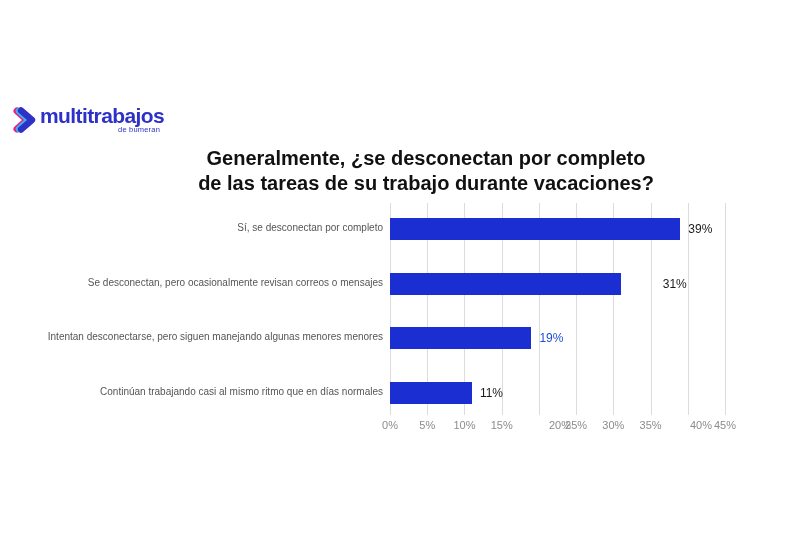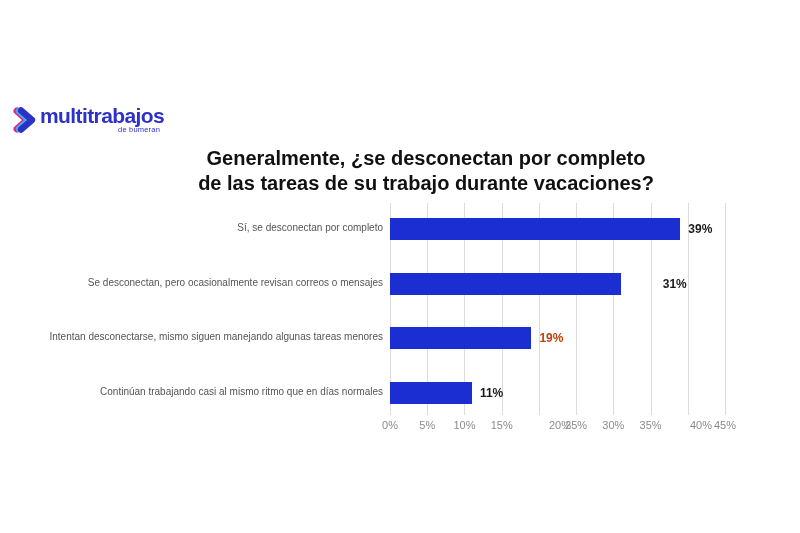--- a/index.html
+++ b/index.html
@@ -15,21 +15,21 @@
 
   
   .title{position:absolute;left:20px;top:130px;width:780px;margin:16px;
          font-size:20px;font-weight:bold;color:#111111;text-align:center;line-height:25px;}
 
   
   .chart{position:absolute;left:0;top:0;width:800px;height:533px;}
   .gridline{position:absolute;width:1px;}
   .bar{position:absolute;}
   .cat-label{position:absolute;font-size:10px;text-align:right;white-space:nowrap;}
-  .val-label{position:absolute;font-size:12px;font-weight:bold;white-space:nowrap;}
+  .val-label{position:absolute;font-size:12px;font-weight:normal;white-space:nowrap;}
   .tick-label{position:absolute;font-size:11px;transform:translateX(-50%);white-space:nowrap;}
 </style>
 </head>
 <body>
 
 <div class="page">
 
   <div class="logo">
     <svg class="logo-icon" viewBox="0 0 26 30">
       <path id="chevPink" d="M4 6 L14 15 L4 24" fill="none" stroke-width="7" stroke-linecap="round" stroke-linejoin="round" stroke="#e5218c"></path>
@@ -64,21 +64,21 @@
       <div class="gridline" style="left: 687.778px; top: 203px; height: 212px; background: rgb(220, 220, 220);"></div>
       <div class="tick-label" style="left: 701px; top: 419px; color: rgb(140, 140, 140);">40%</div>
       <div class="gridline" style="left: 725px; top: 203px; height: 212px; background: rgb(220, 220, 220);"></div>
       <div class="tick-label" style="left: 725px; top: 419px; color: rgb(140, 140, 140);">45%</div>
       <div class="cat-label" style="left: 0px; width: 383px; top: 222px; color: rgb(85, 85, 85);">Sí, se desconectan por completo</div>
       <div class="bar" style="left: 390px; top: 218px; width: 290.333px; height: 22px; background: rgb(27, 46, 209);"></div>
       <div class="val-label" style="left: 688.333px; top: 222px; color: rgb(26, 26, 26);">39%</div>
       <div class="cat-label" style="left: 0px; width: 383px; top: 276.5px; color: rgb(85, 85, 85);">Se desconectan, pero ocasionalmente revisan correos o mensajes</div>
       <div class="bar" style="left: 390px; top: 272.5px; width: 230.778px; height: 22px; background: rgb(27, 46, 209);"></div>
       <div class="val-label" style="left: 628.778px; top: 276.5px; color: rgb(26, 26, 26); margin-left: 34px;">31%</div>
-      <div class="cat-label" style="left: 0px; width: 383px; top: 331px; color: rgb(85, 85, 85);">Intentan desconectarse, mismo siguen manejando algunas tareas menores</div>
+      <div class="cat-label" style="left: 0px; width: 383px; top: 331px; color: rgb(85, 85, 85);">Intentan desconectarse, pero siguen manejando algunas menores menores</div>
       <div class="bar" style="left: 390px; top: 327px; width: 141.444px; height: 22px; background: rgb(27, 46, 209);"></div>
-      <div class="val-label" style="left: 539.444px; top: 331px; color: #c2410c;">19%</div>
+      <div class="val-label" style="left: 539.444px; top: 331px; color: #1d4ed8;">19%</div>
       <div class="cat-label" style="left: 0px; width: 383px; top: 385.5px; color: rgb(85, 85, 85);">Continúan trabajando casi al mismo ritmo que en días normales</div>
       <div class="bar" style="left: 390px; top: 381.5px; width: 81.8889px; height: 22px; background: rgb(27, 46, 209);"></div>
       <div class="val-label" style="left: 479.889px; top: 385.5px; color: rgb(26, 26, 26);">11%</div>
     </div>
 
 </div>
 
 </body></html>

